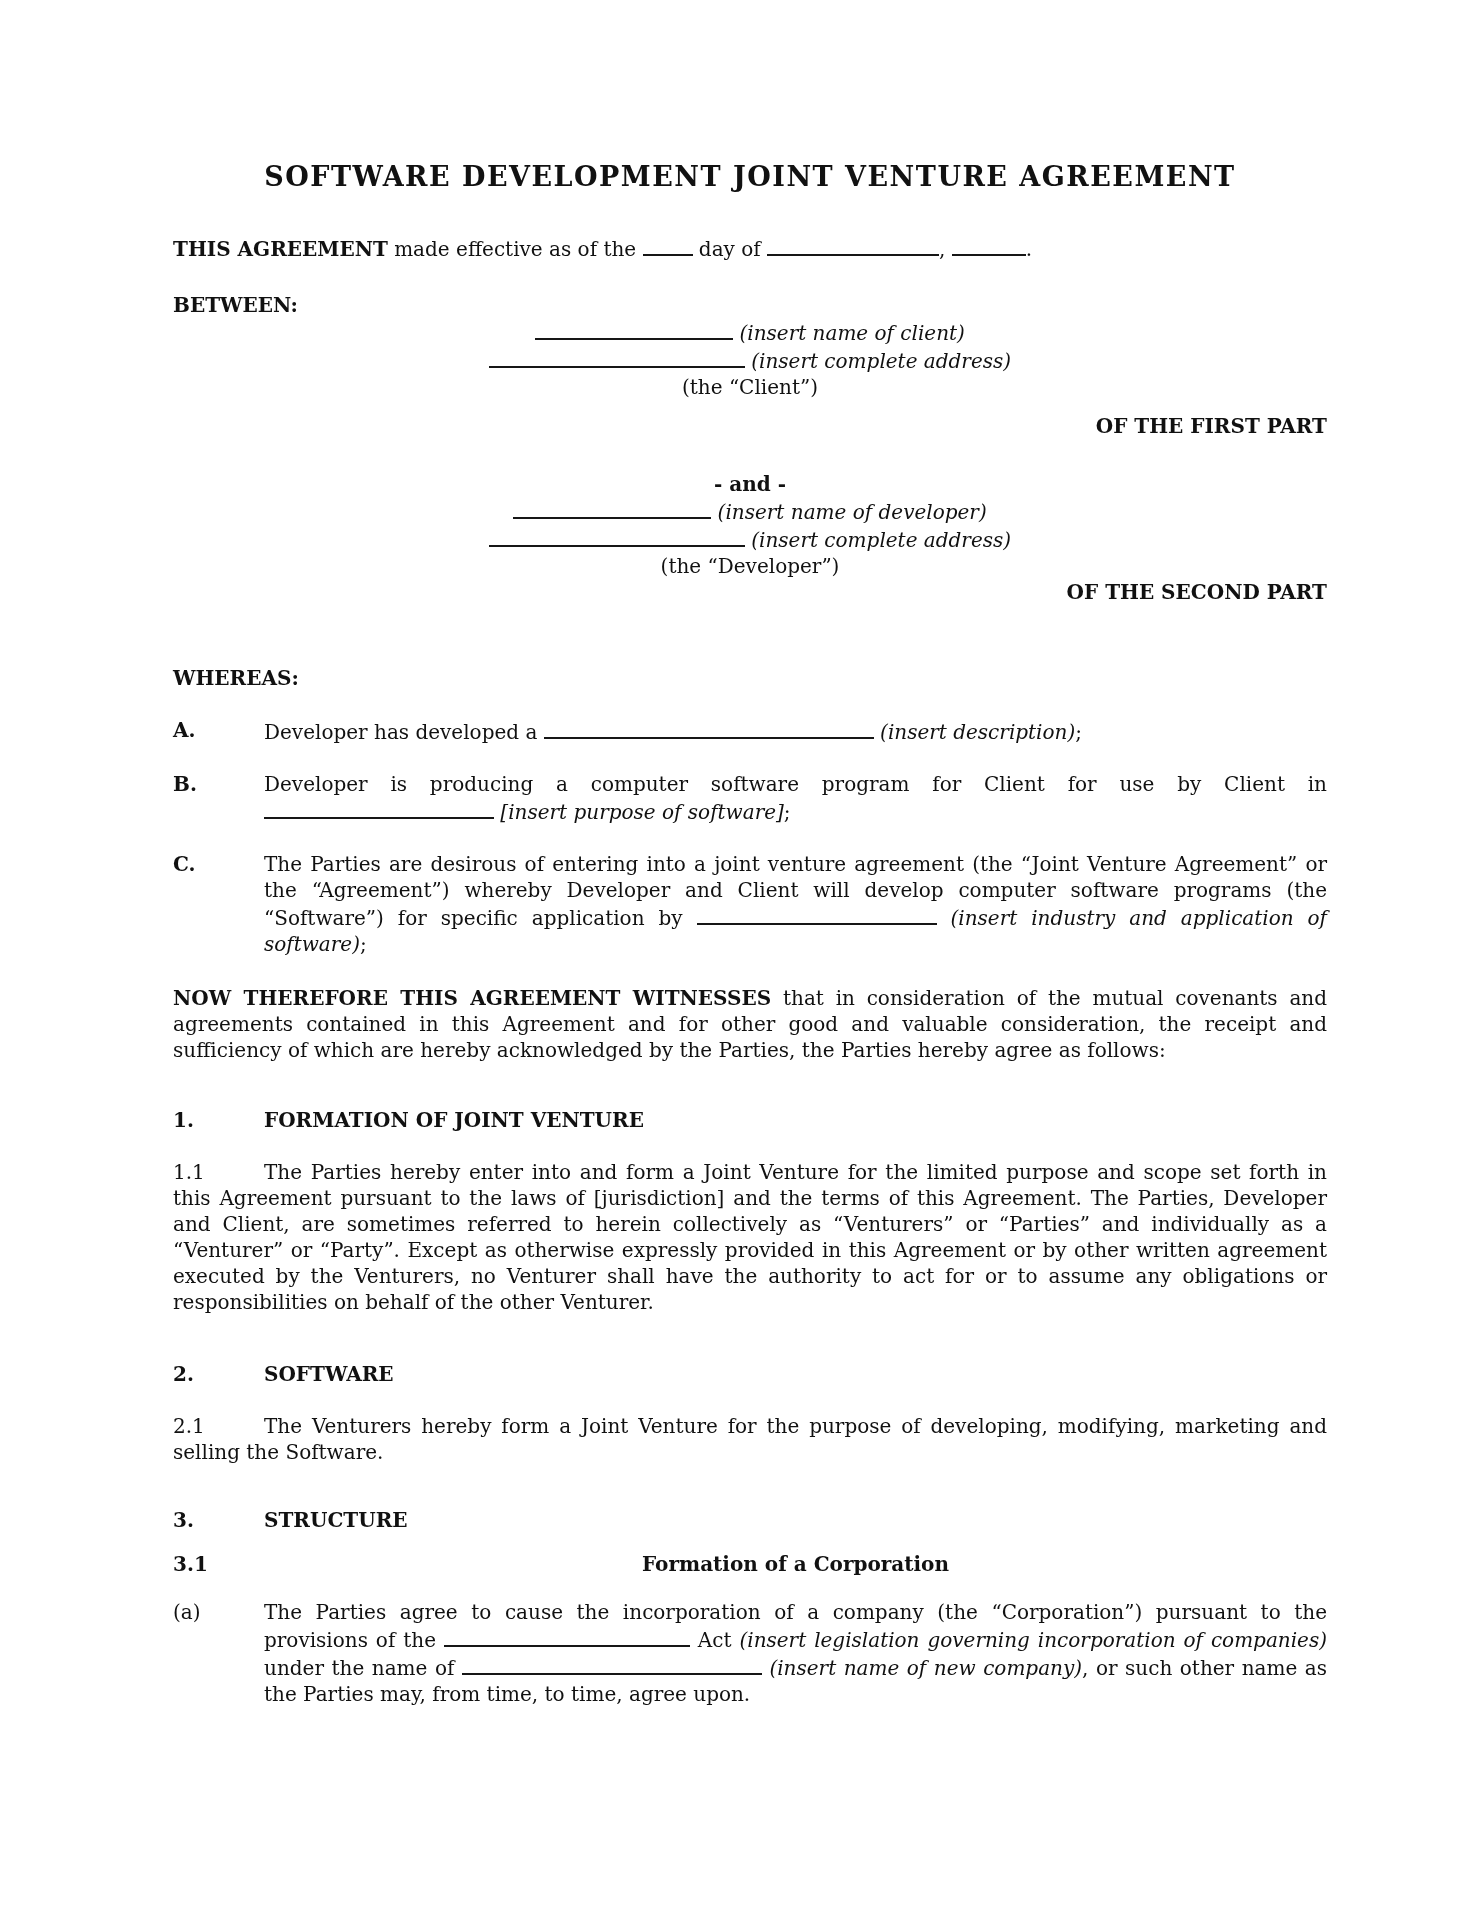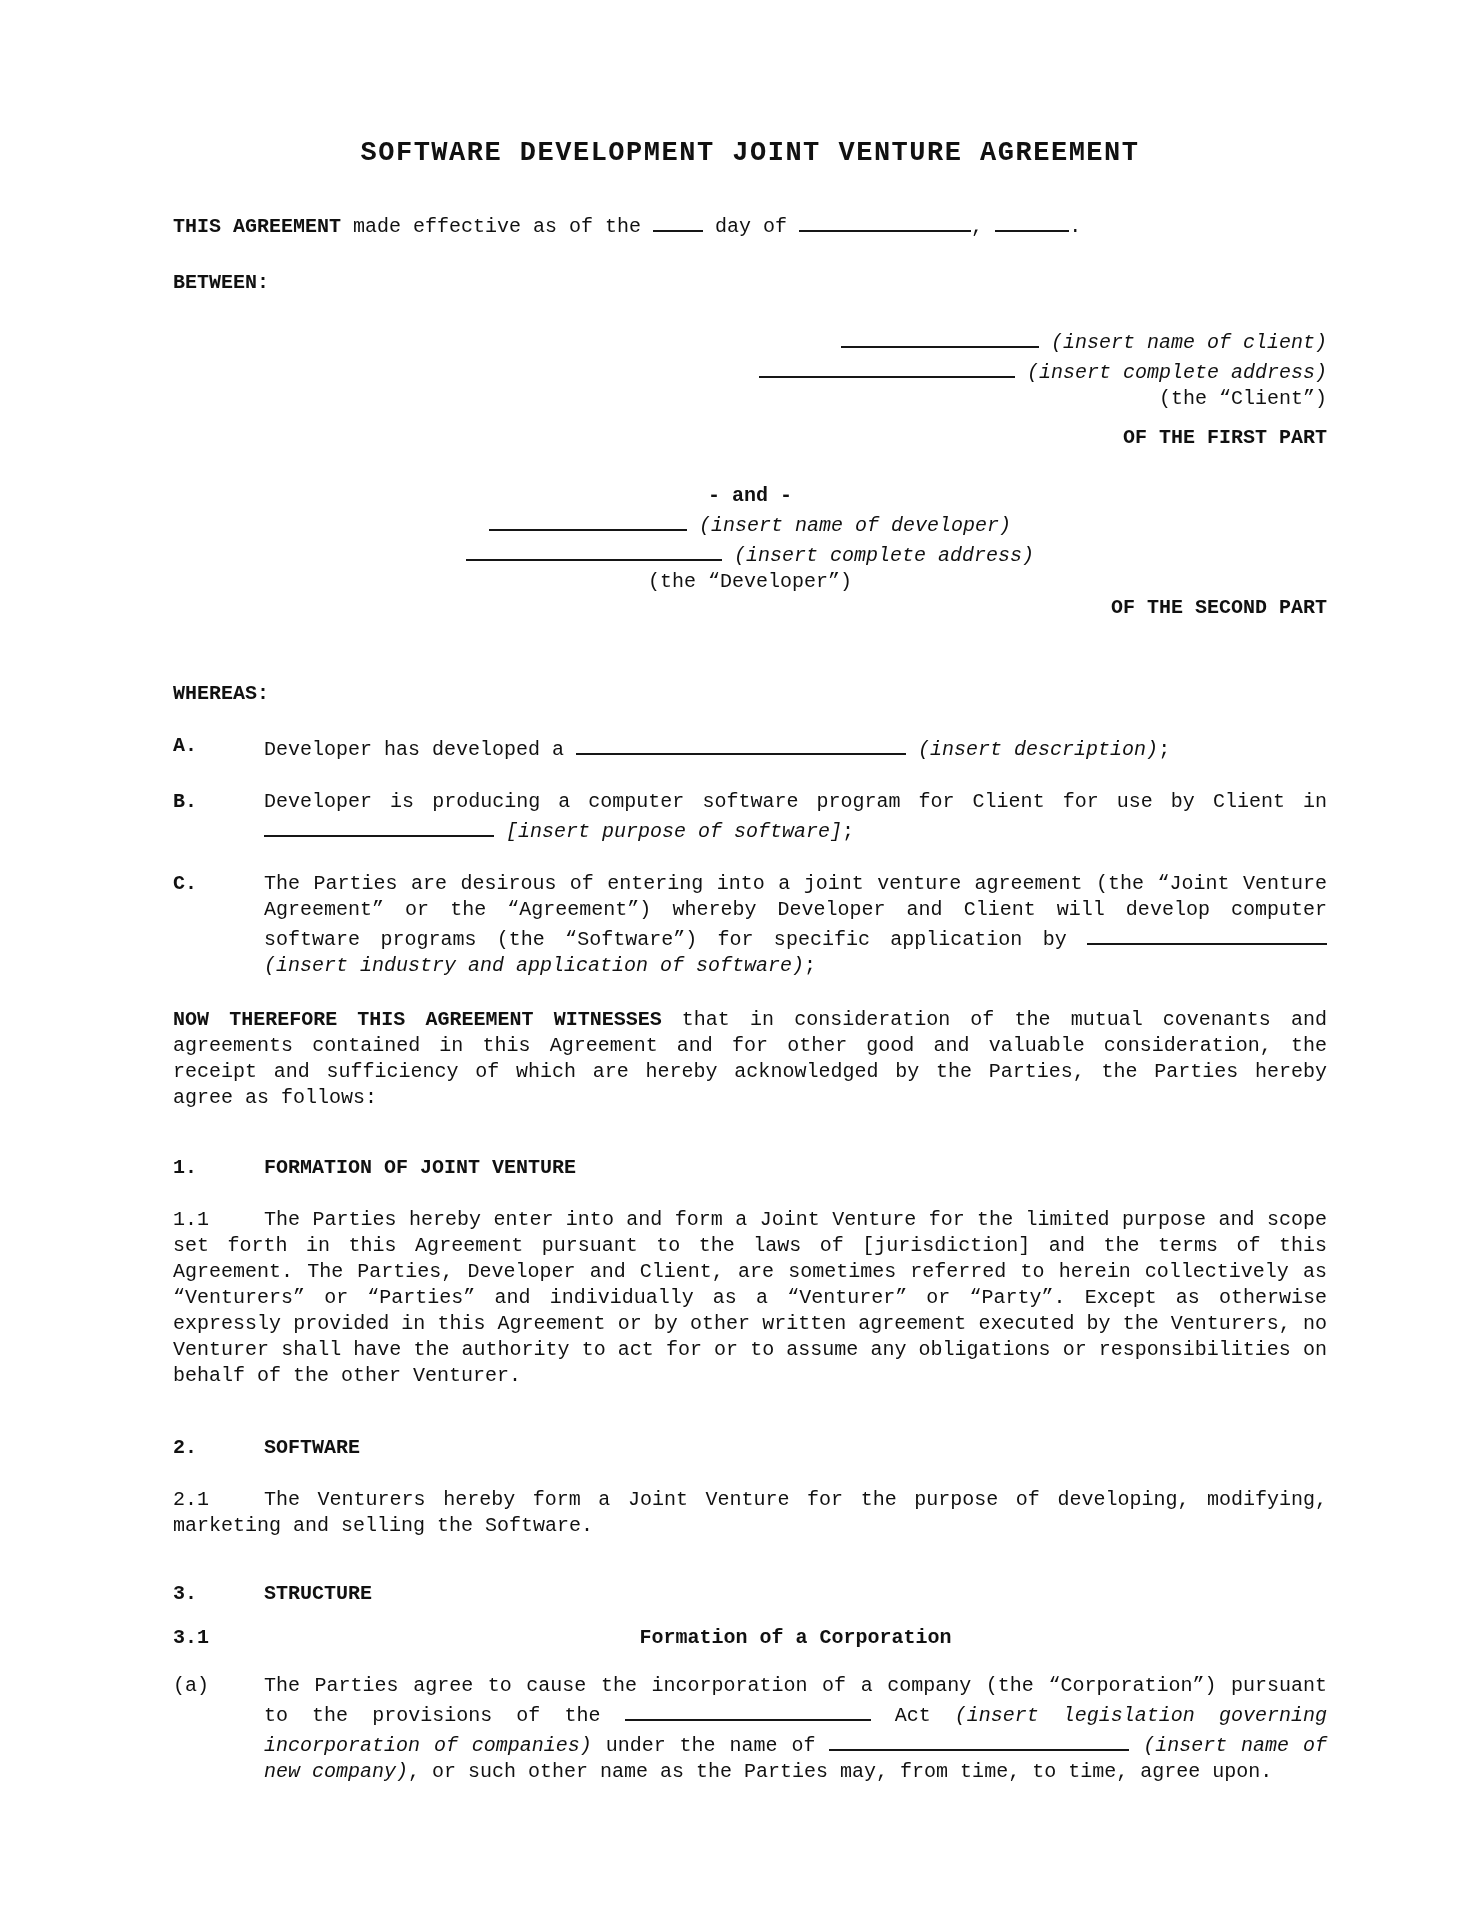--- a/index.html
+++ b/index.html
@@ -11,25 +11,24 @@
     -webkit-font-smoothing: antialiased;
   }
   #page {
     position: relative;
     width: 1483px; height: 1920px;
     overflow: hidden;
     background: #ffffff;
   }
   #content {
     position: absolute;
-    left: 173px; top: 136px;
+    left: 173px; top: 160px;
     width: 1154px;
     font-size: 20px;
     line-height: 26px;
-    font-family: Liberation Mono, monospace;
   }
   .title {
     text-align: center;
     font-weight: bold;
     font-size: 27px;
     line-height: 34px;
     letter-spacing: 1.5px;
     margin-bottom: 40px;
   }
   .blk { margin: 0; }
@@ -50,21 +49,21 @@
 </style>
 </head>
 <body>
 
 <div id="page">
   <div id="content">
     <div class="title">SOFTWARE DEVELOPMENT JOINT VENTURE AGREEMENT</div>
     <div id="doc-body">
         <div class="blk p" style="margin-top: 0px;"><span class="b">THIS AGREEMENT</span><span> made effective as of the </span><span class="blank" style="width: 50px;"></span><span> day of </span><span class="blank" style="width: 172px;"></span><span>, </span><span class="blank" style="width: 74px;"></span><span>.</span></div>
         <div class="blk p" style="margin-top: 30px;"><span class="b">BETWEEN:</span></div>
-        <div class="blk  center" style="margin-top: 30px; text-align: right;">
+        <div class="blk  center" style="">
           <div><span class="blank" style="width: 198px;"></span><span> </span><span class="i">(insert name of client)</span></div>
           <div><span class="blank" style="width: 256px;"></span><span> </span><span class="i">(insert complete address)</span></div>
           <div><span>(the “Client”)</span></div>
         </div>
         <div class="blk p right" style="margin-top: 13px;"><span class="b">OF THE FIRST PART</span></div>
         <div class="blk p center" style="margin-top: 32px; text-align: center;"><span class="b">- and -</span></div>
         <div class="blk  center" style="">
           <div><span class="blank" style="width: 198px;"></span><span> </span><span class="i">(insert name of developer)</span></div>
           <div><span class="blank" style="width: 256px;"></span><span> </span><span class="i">(insert complete address)</span></div>
           <div><span>(the “Developer”)</span></div>

